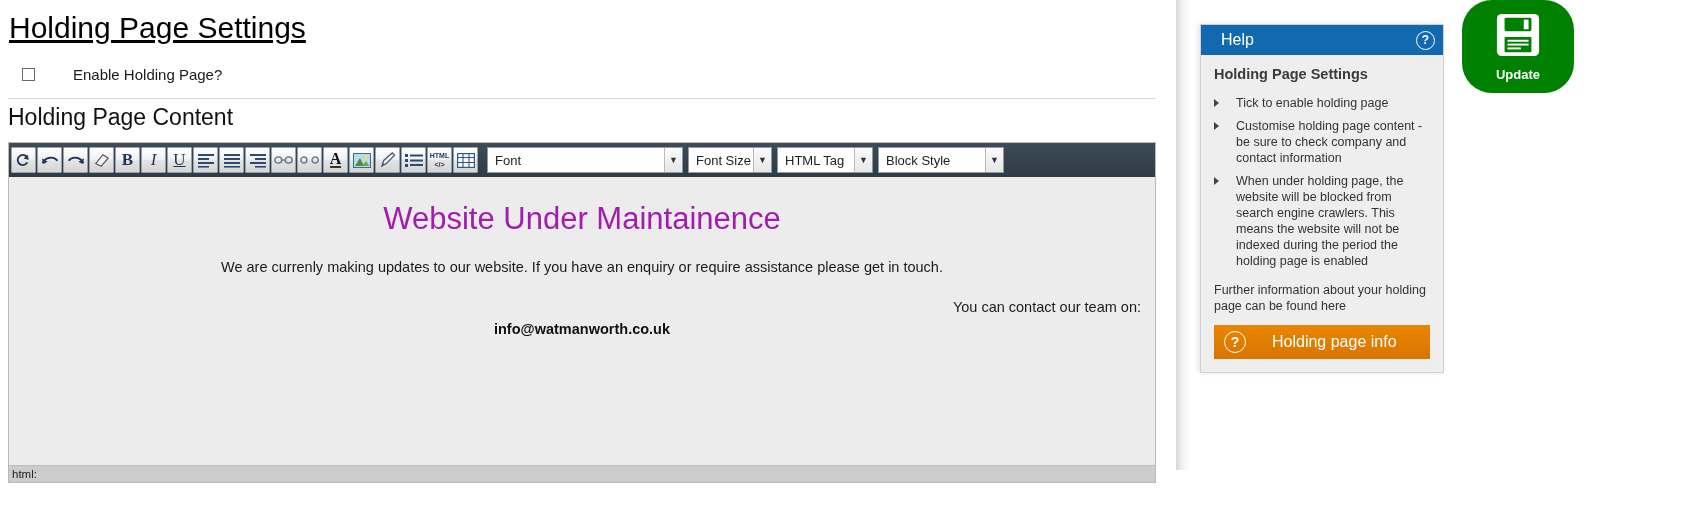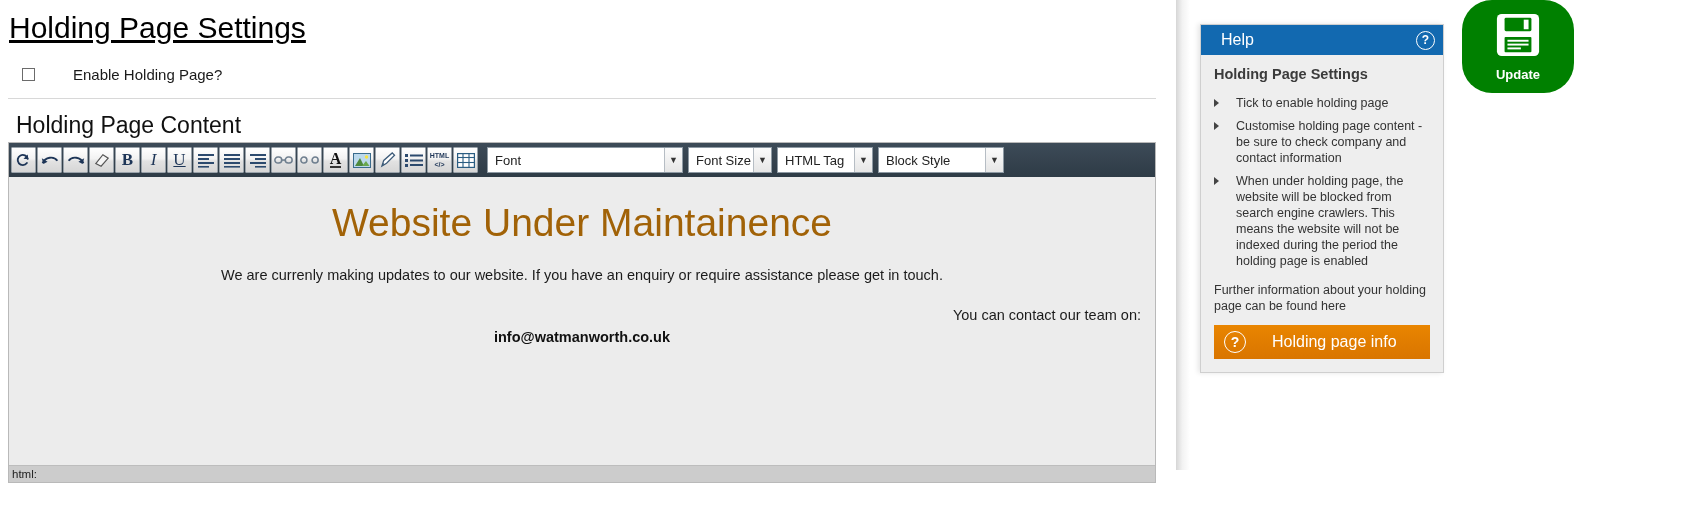--- a/index.html
+++ b/index.html
@@ -71,21 +71,21 @@
     border: 0;
   }
 
   .section-title {
     position: absolute;
     left: 8px;
     top: 104px;
     font-size: 23px;
     font-weight: normal;
     color: #111;
-    margin: 8px;
+    margin: 0;
     font-family: "Liberation Sans", sans-serif;
   }
 
   
   .editor-wrap {
     position: absolute;
     left: 8px;
     top: 142px;
     width: 1148px;
     border: 1px solid #b9b9b9;
@@ -174,23 +174,23 @@
 
   .editor-body {
     background: #ececec;
     height: 288px;
     padding: 14px 14px 0 14px;
     box-sizing: border-box;
     text-align: center;
     overflow: hidden;
   }
   .ed-h1 {
-    font-size: 39px;
+    font-size: 31px;
     font-weight: normal;
-    color: #a16207;
+    color: #a21caf;
     margin: 10px 0 0 0;
     font-family: "Liberation Sans", sans-serif;
   }
   .ed-p {
     font-size: 14.5px;
     color: #1b1b1b;
     margin: 22px 0 0 0;
     font-family: "Liberation Sans", sans-serif;
   }
   .ed-p2 {

